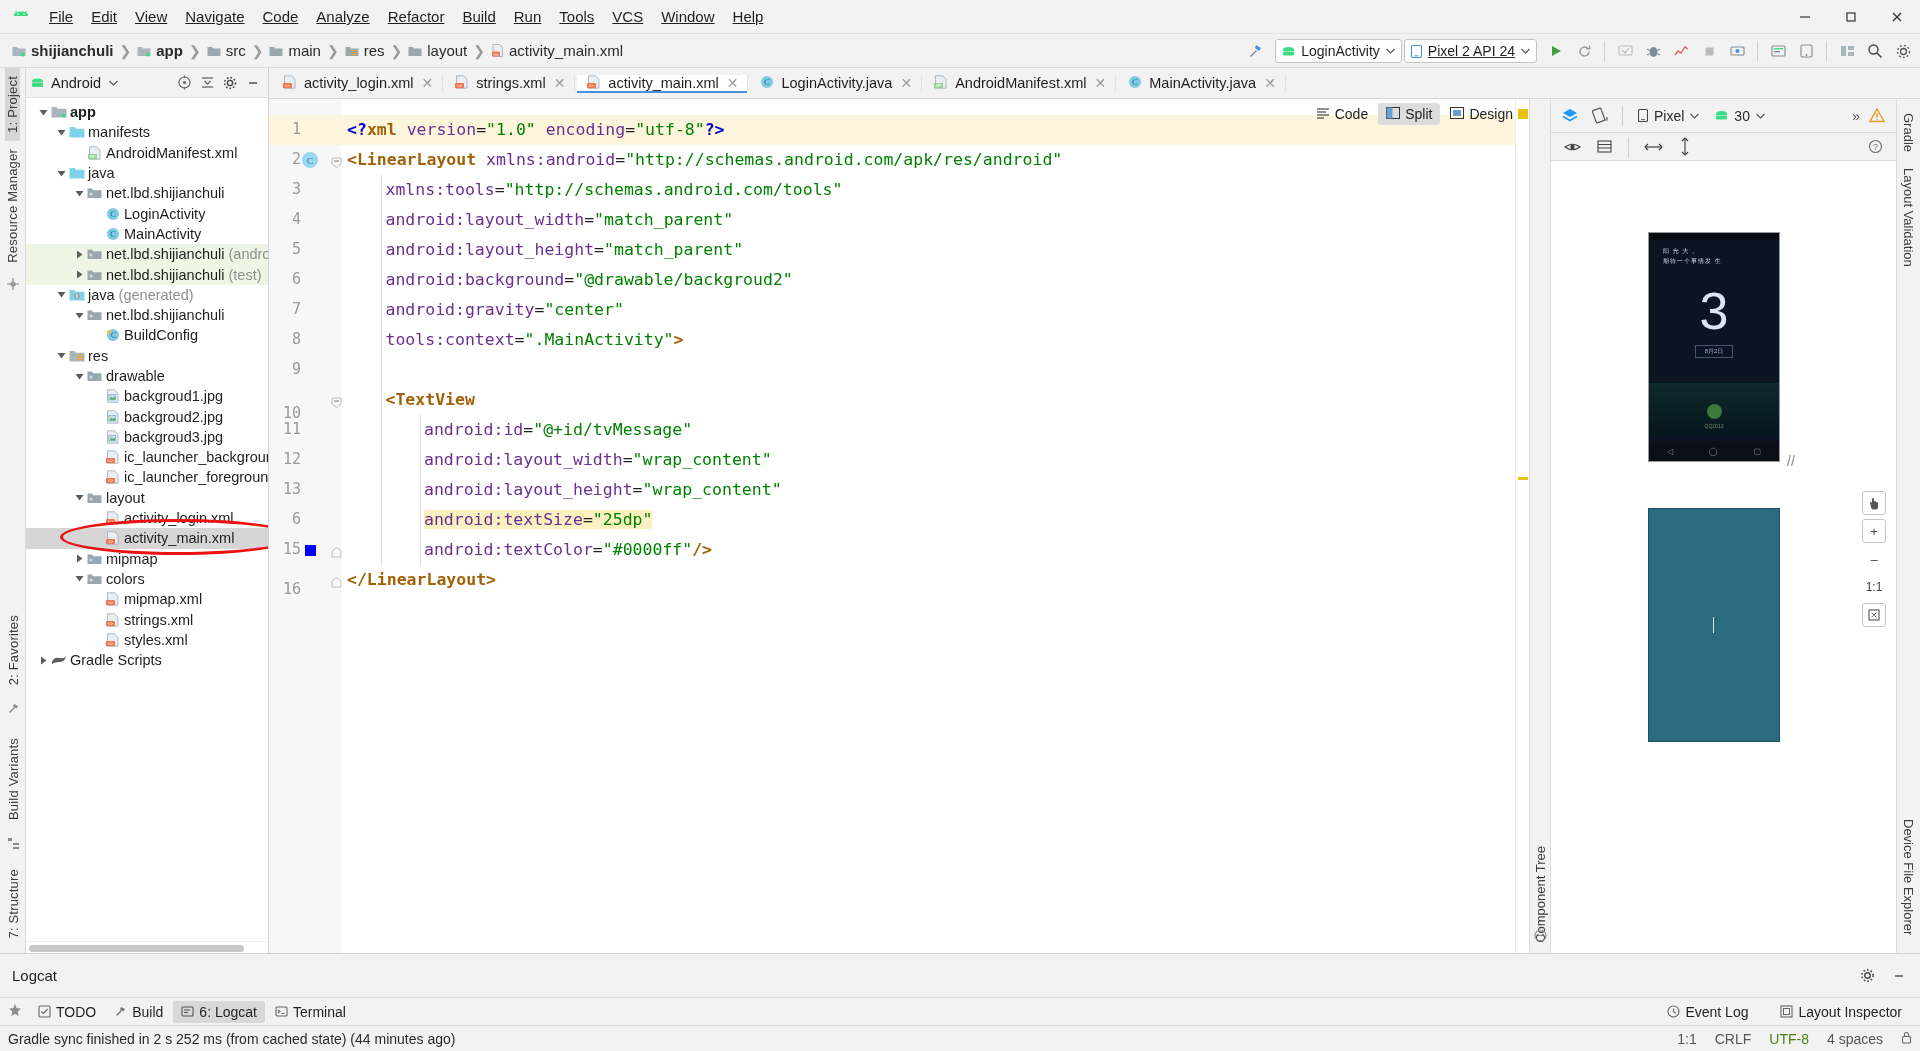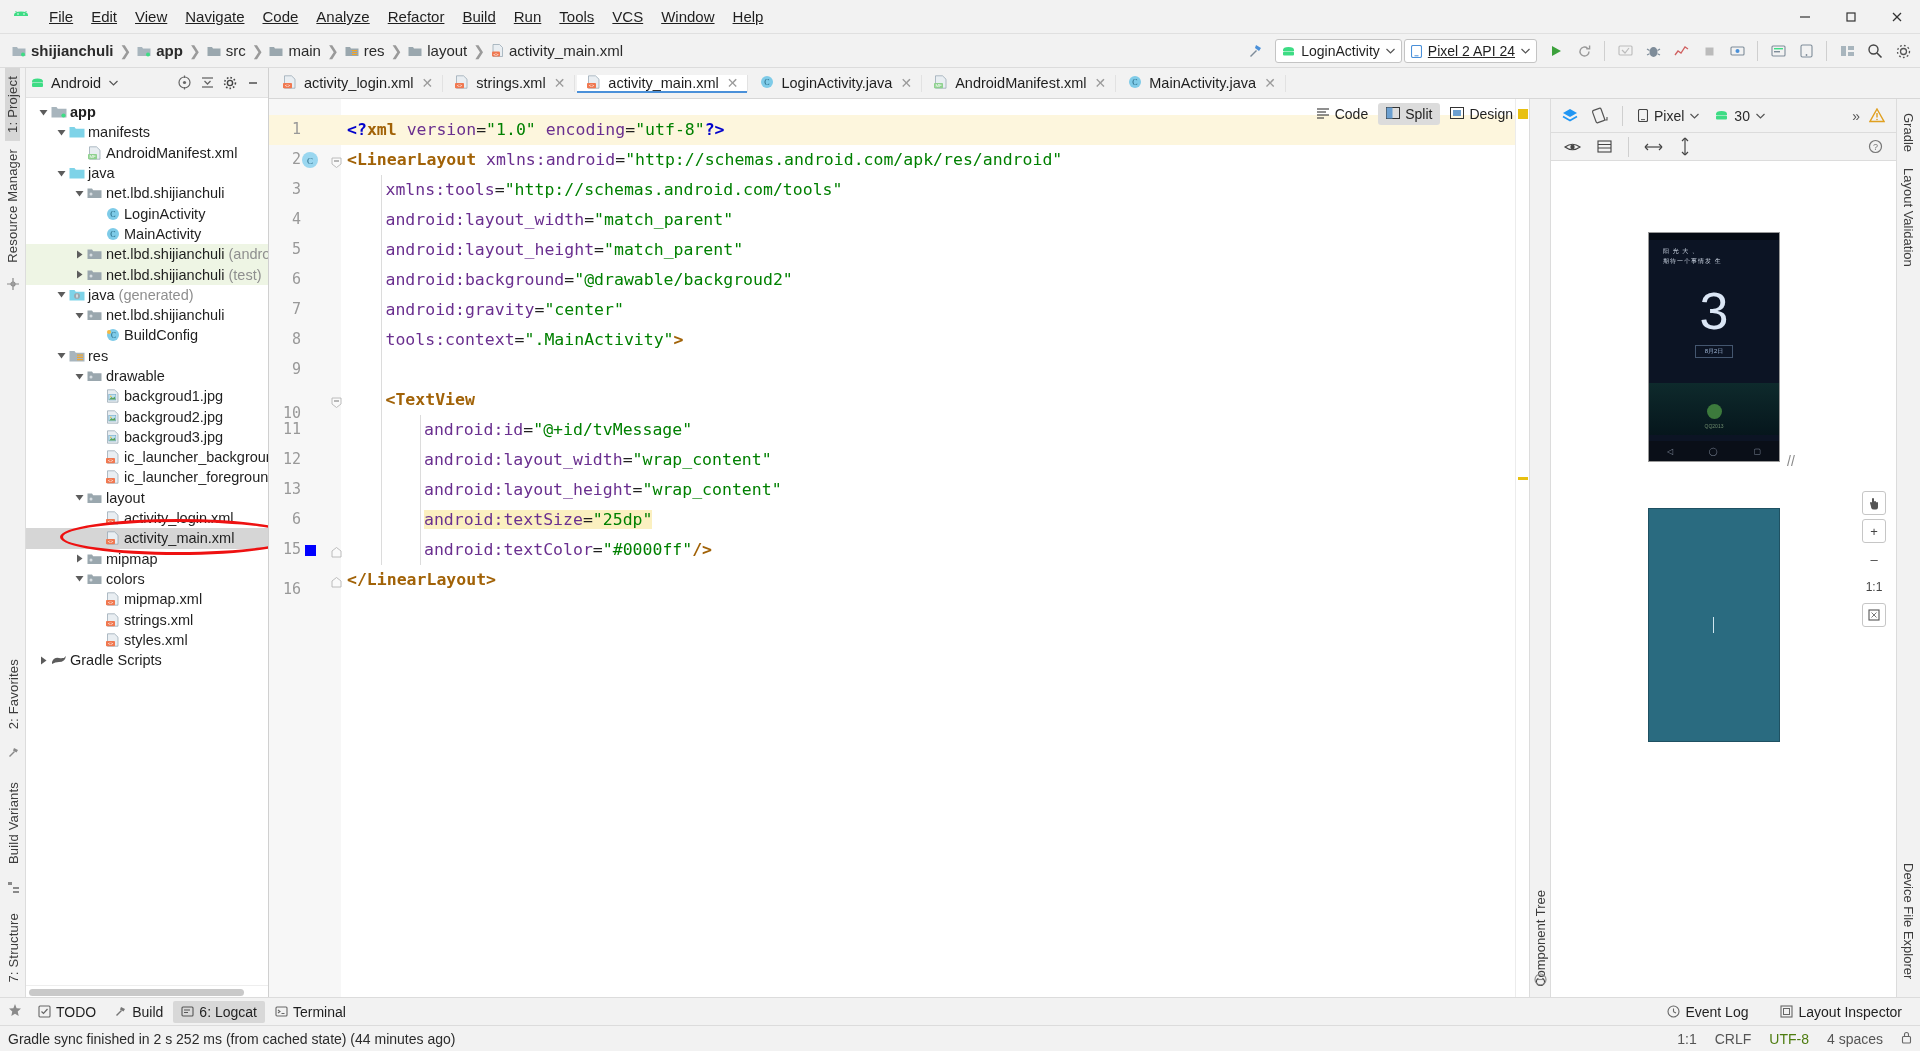--- a/index.html
+++ b/index.html
@@ -1098,20 +1098,36 @@
 
         <div class="rrail">
           <span class="vtxt">Gradle</span>
           <span class="vtxt">Layout Validation</span>
           <span class="vtxt" style="margin-top:auto; margin-bottom:10px;">Device File Explorer</span>
         </div>
       </div>
     </div>
   </div>
 
+  <div class="logcat">
+    <span class="logcat-title">Logcat</span>
+    <div class="logcat-right">
+      <div class="tb-btn">
+        <svg width="15" height="15" viewBox="0 0 15 15">
+            <circle cx="7.5" cy="7.5" r="2.8" fill="none" stroke="#444" stroke-width="1.4"></circle>
+            <circle cx="7.5" cy="7.5" r="5.6" fill="none" stroke="#444" stroke-width="1.6" stroke-dasharray="1.6 2"></circle>
+          </svg>
+      </div>
+      <div class="tb-btn">
+        <svg width="14" height="14" viewBox="0 0 14 14">
+            <line x1="3" y1="7" x2="11" y2="7" stroke="#444" stroke-width="1.4"></line>
+          </svg>
+      </div>
+    </div>
+  </div>
 
   <div class="statusbar-tabs">
     <div style="position:absolute; left:8px;">
       <svg width="14" height="14" viewBox="0 0 14 14">
           <path d="M7 1 L8.6 5.2 L13 5.6 L9.7 8.6 L10.7 13 L7 10.7 L3.3 13 L4.3 8.6 L1 5.6 L5.4 5.2 Z" fill="#8a8a8a"></path>
         </svg>
     </div>
     <div class="sb-tab">
       <svg width="13" height="13" viewBox="0 0 13 13">
           <rect x="1" y="1" width="11" height="11" rx="1" fill="none" stroke="#666" stroke-width="1.1"></rect>

